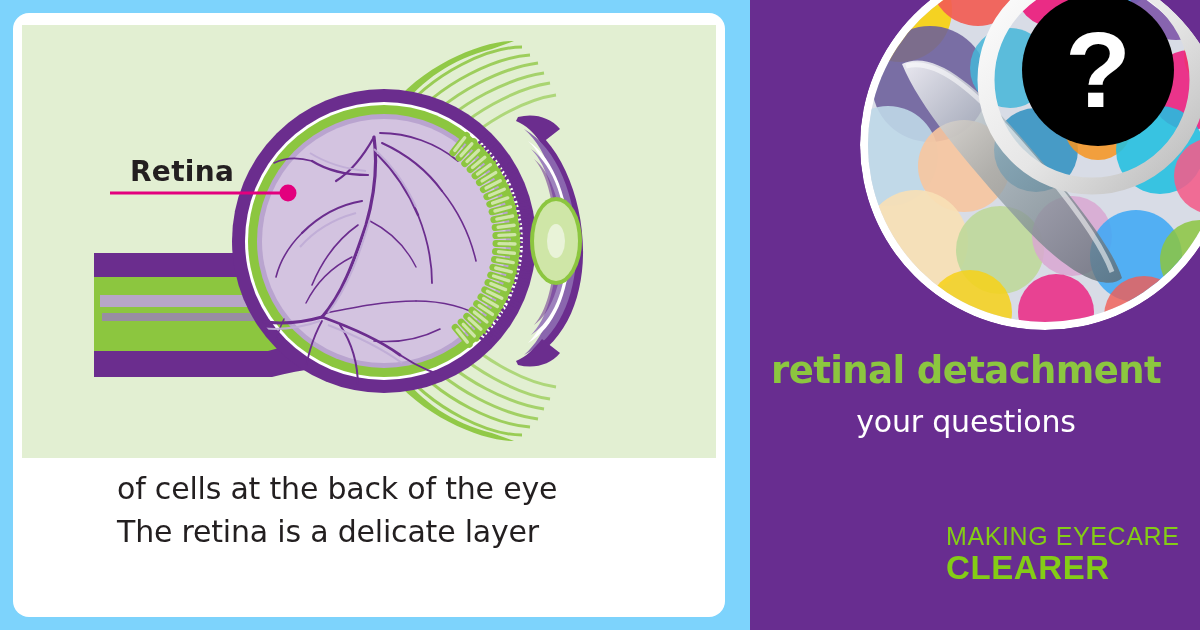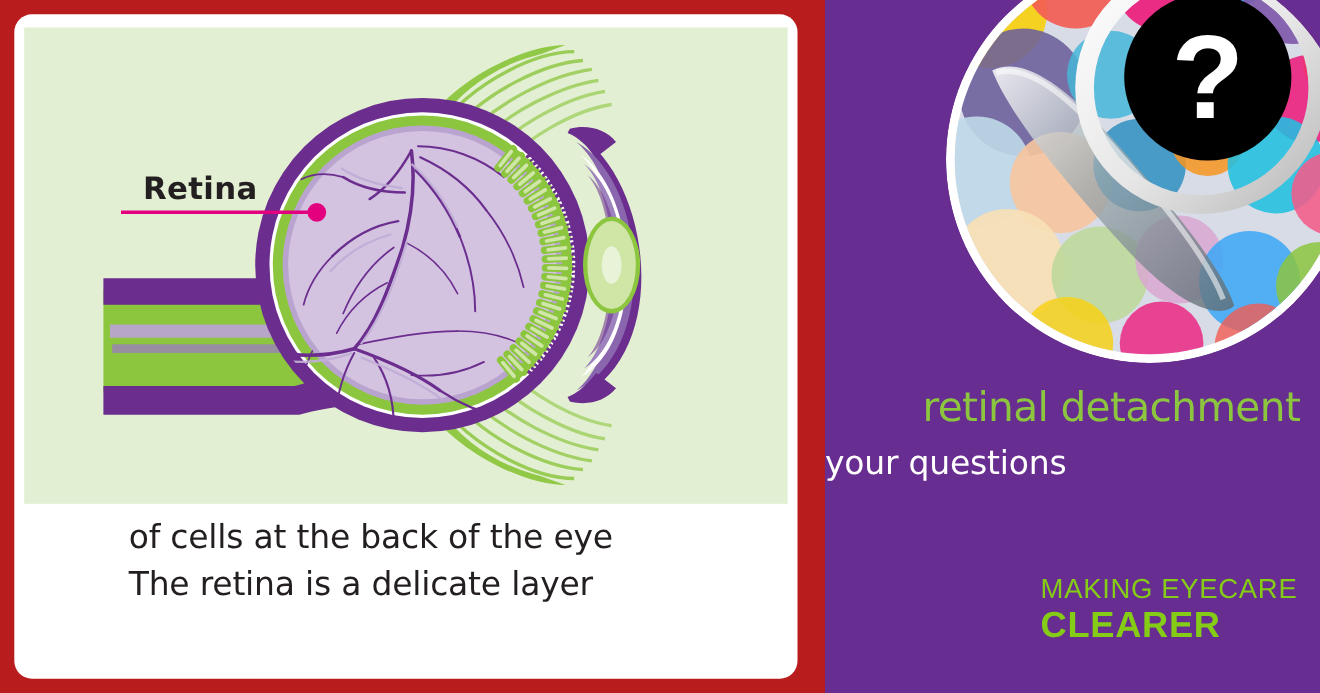--- a/index.html
+++ b/index.html
@@ -6,21 +6,21 @@
   body{
     width:1200px;height:630px;overflow:hidden;
     font-family:"Liberation Sans", sans-serif;
     background:#ffffff;
   }
   #stage{position:relative;width:1200px;height:630px;overflow:hidden;}
 
   
   .left-panel{
     position:absolute;left:0;top:0;width:904px;height:630px;
-    background:#b91c1c;
+    background:#7dd3fc;
   }
   .card{
     position:absolute;left:13px;top:13px;width:712px;height:604px;
     background:#ffffff;border-radius:16px;overflow:hidden;
   }
   .illus-panel{
     position:absolute;left:9px;top:12px;width:694px;height:433px;
     background:#E2EFD2;overflow:hidden;
   }
   .caption{
@@ -44,28 +44,28 @@
   .right-panel{
     position:absolute;left:750px;top:0;width:450px;height:630px;
     background:#682D90;overflow:hidden;
   }
   .bokeh-wrap{
     position:absolute;left:110px;top:-40px;width:370px;height:370px;
     border-radius:50%;overflow:hidden;
   }
   .headline{
     position:absolute;left:0;right:18px;top:352px;
-    text-align:right;color:#8CC63F;
+    text-align:center;color:#8CC63F;
     font-family:"DejaVu Sans", sans-serif;
-    font-size:37px;font-weight:400;letter-spacing:-0.6px;
+    font-size:37px;font-weight:700;letter-spacing:-0.6px;
     line-height:1;
   }
   .subline{
     position:absolute;left:0;right:18px;top:404px;
-    text-align:left;color:#ffffff;
+    text-align:center;color:#ffffff;
     font-family:"DejaVu Sans", sans-serif;
     font-size:30px;font-weight:400;line-height:1.22;
     letter-spacing:-0.2px;
   }
   .logo-block{
     position:absolute;left:22px;top:505px;width:165px;height:85px;
   }
   .tagline{
     position:absolute;left:196px;top:522px;color:#84cc16;
     font-family:"Liberation Sans", sans-serif;

